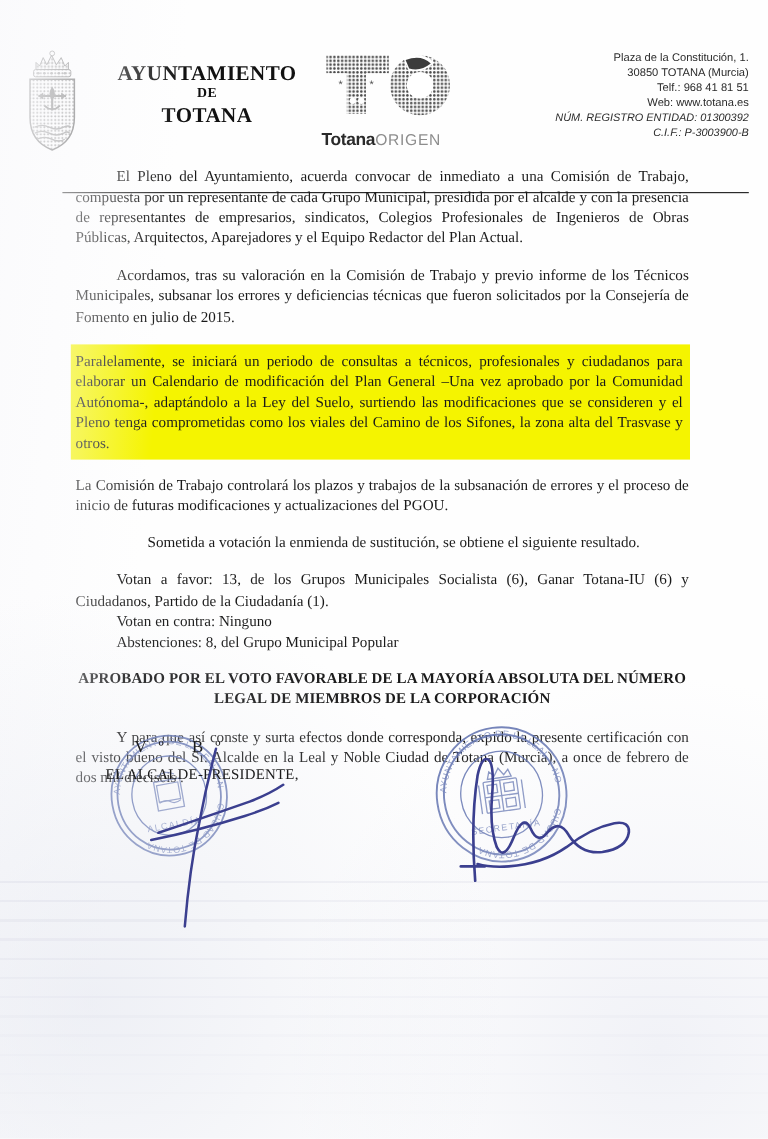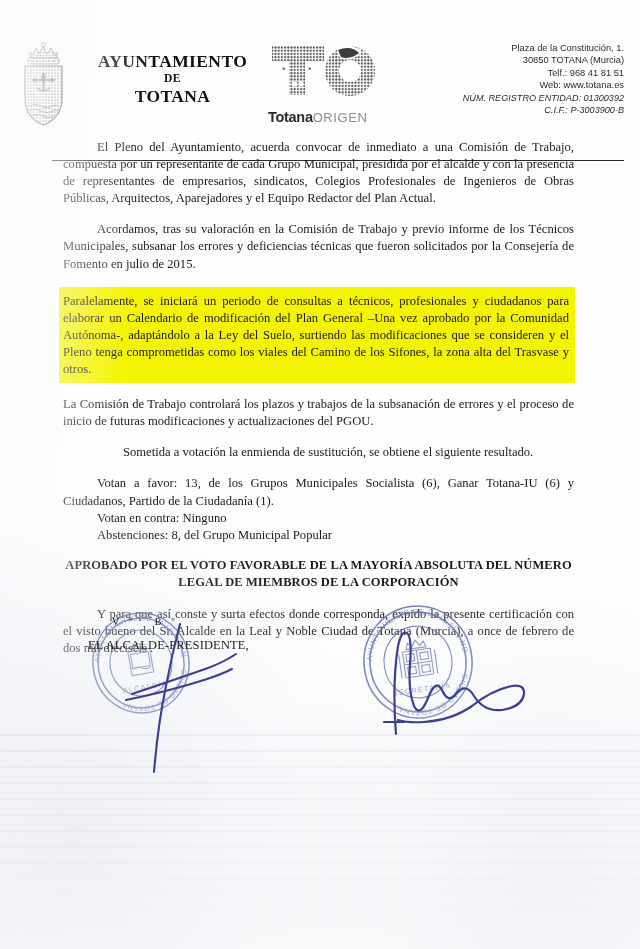--- a/index.html
+++ b/index.html
@@ -175,21 +175,21 @@
   .sigzone {
     position: absolute;
     left: 0; right: 0;
     top: 612px;
     height: 140px;
   }
   .vobo {
     position: absolute;
     left: 112px;
     top: 4px;
-    font-size: 10px;
+    font-size: 14px;
     letter-spacing: 10px;
     z-index: 3;
   }
   .alcalde-label {
     position: absolute;
     left: 88px;
     top: 26px;
     font-size: 12.4px;
     letter-spacing: 0.2px;
     z-index: 3;

